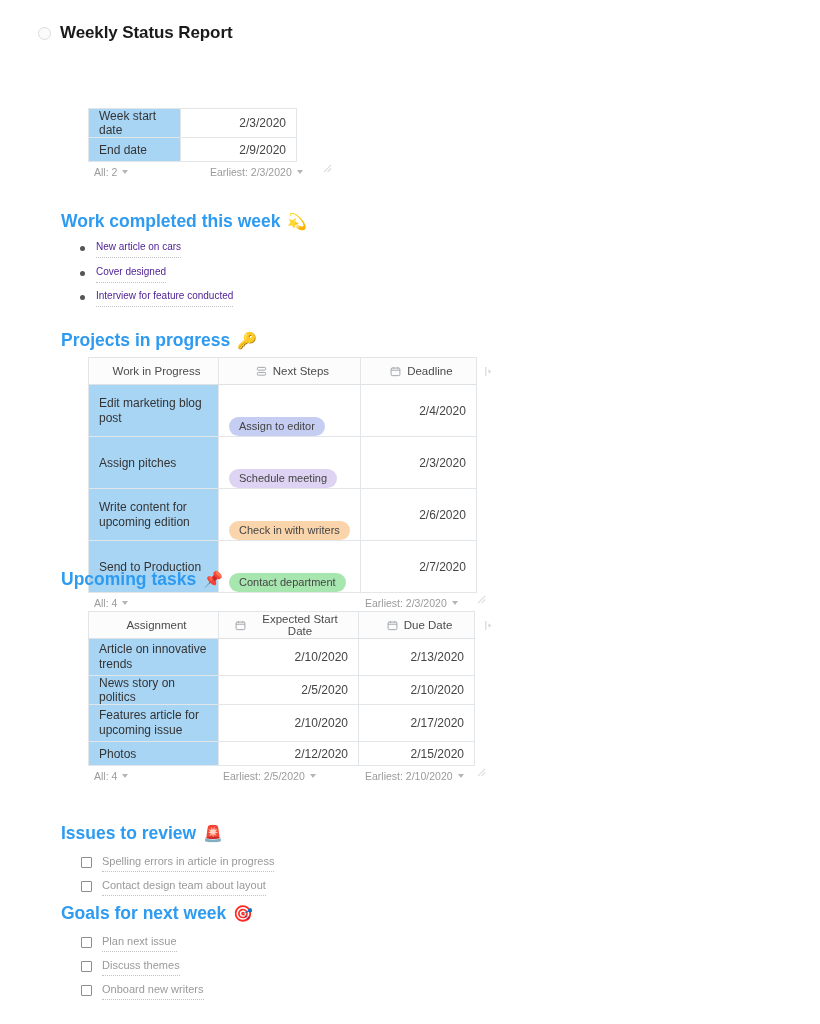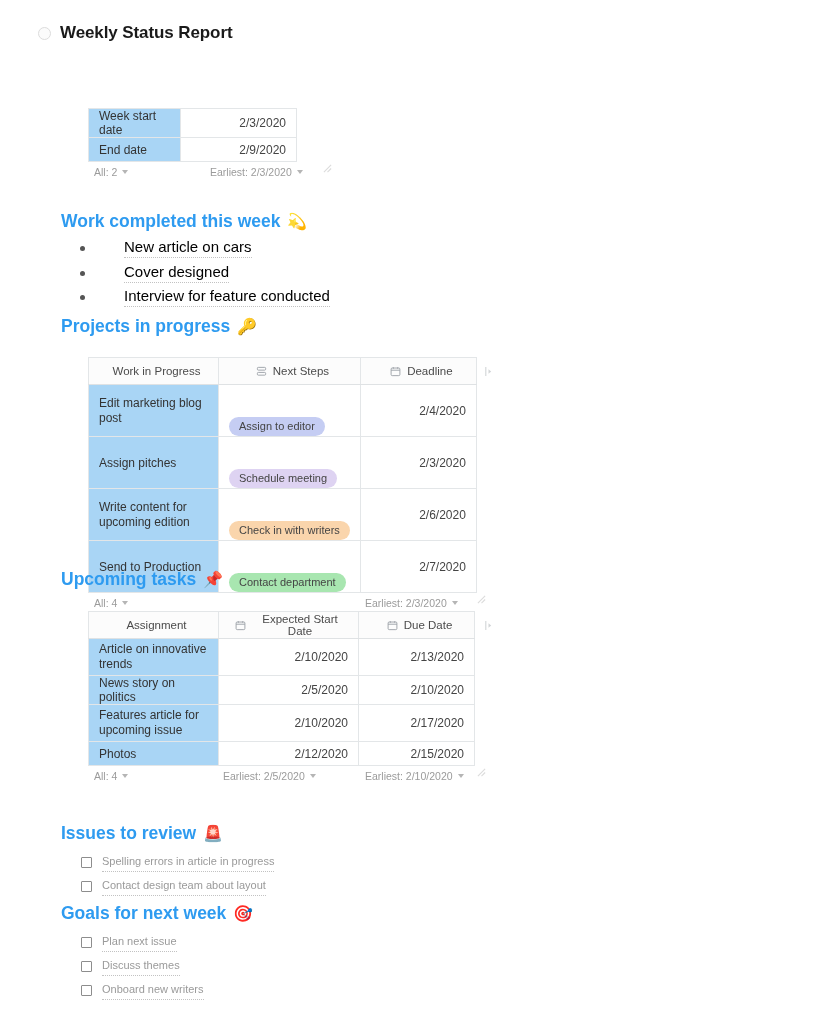--- a/index.html
+++ b/index.html
@@ -40,23 +40,23 @@
   .bullet-list { position: absolute; }
   .bullet-item {
     display: flex; align-items: flex-start; gap: 11px;
     height: 24.5px;
   }
   .bullet-dot {
     width: 5px; height: 5px; border-radius: 50%;
     background: #555; margin-top: 8px; flex: 0 0 auto;
   }
   .bullet-text {
-    font-size: 15px; color: #000000;
+    font-size: 10px; color: #4c1d95;
     border-bottom: 1px dotted #c2c2c2;
-    padding-bottom: 1px; line-height: 18px; margin-left: 28px;
+    padding-bottom: 1px; line-height: 18px;
   }
 
   
   .check-list { position: absolute; }
   .check-item {
     display: flex; align-items: center; gap: 10px;
     height: 24px;
   }
   .check-box {
     width: 11px; height: 11px;
@@ -200,21 +200,21 @@
     <div class="bullet-item">
       <span class="bullet-dot"></span>
       <span class="bullet-text">Cover designed</span>
     </div>
     <div class="bullet-item">
       <span class="bullet-dot"></span>
       <span class="bullet-text">Interview for feature conducted</span>
     </div>
   </div>
 
-  <div class="section-head" style="left:61px; top:316px;">
+  <div class="section-head" style="left:61px; top:330px;">
     <span>Projects in progress</span>
     <span class="emoji">🔑</span>
   </div>
 
   <div class="tbl-block" style="left:88px; top:357px;">
     <table class="tbl">
       <tbody>
           <tr>
         <th style="width:130px;">
           <span class="th-inner lead">

